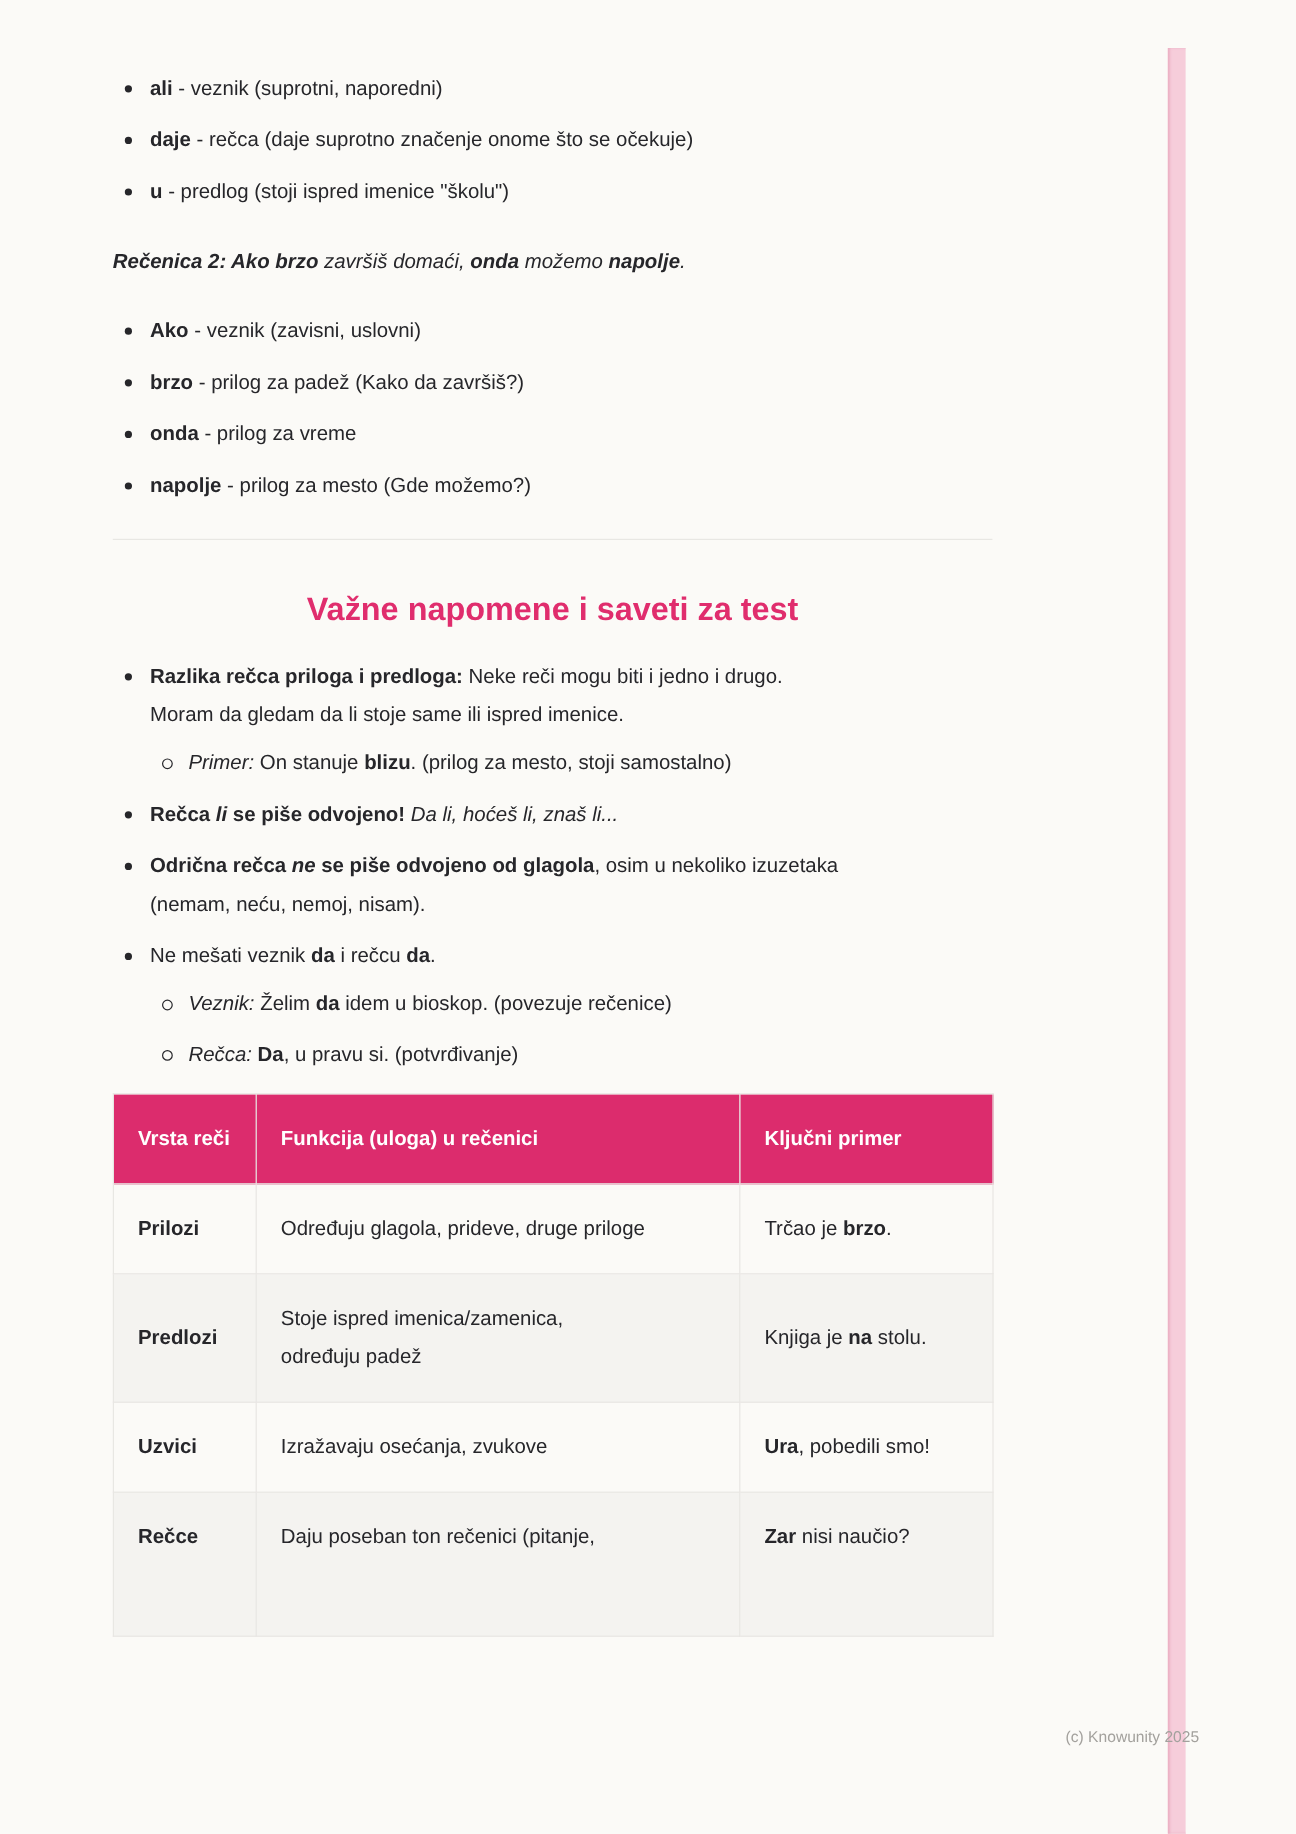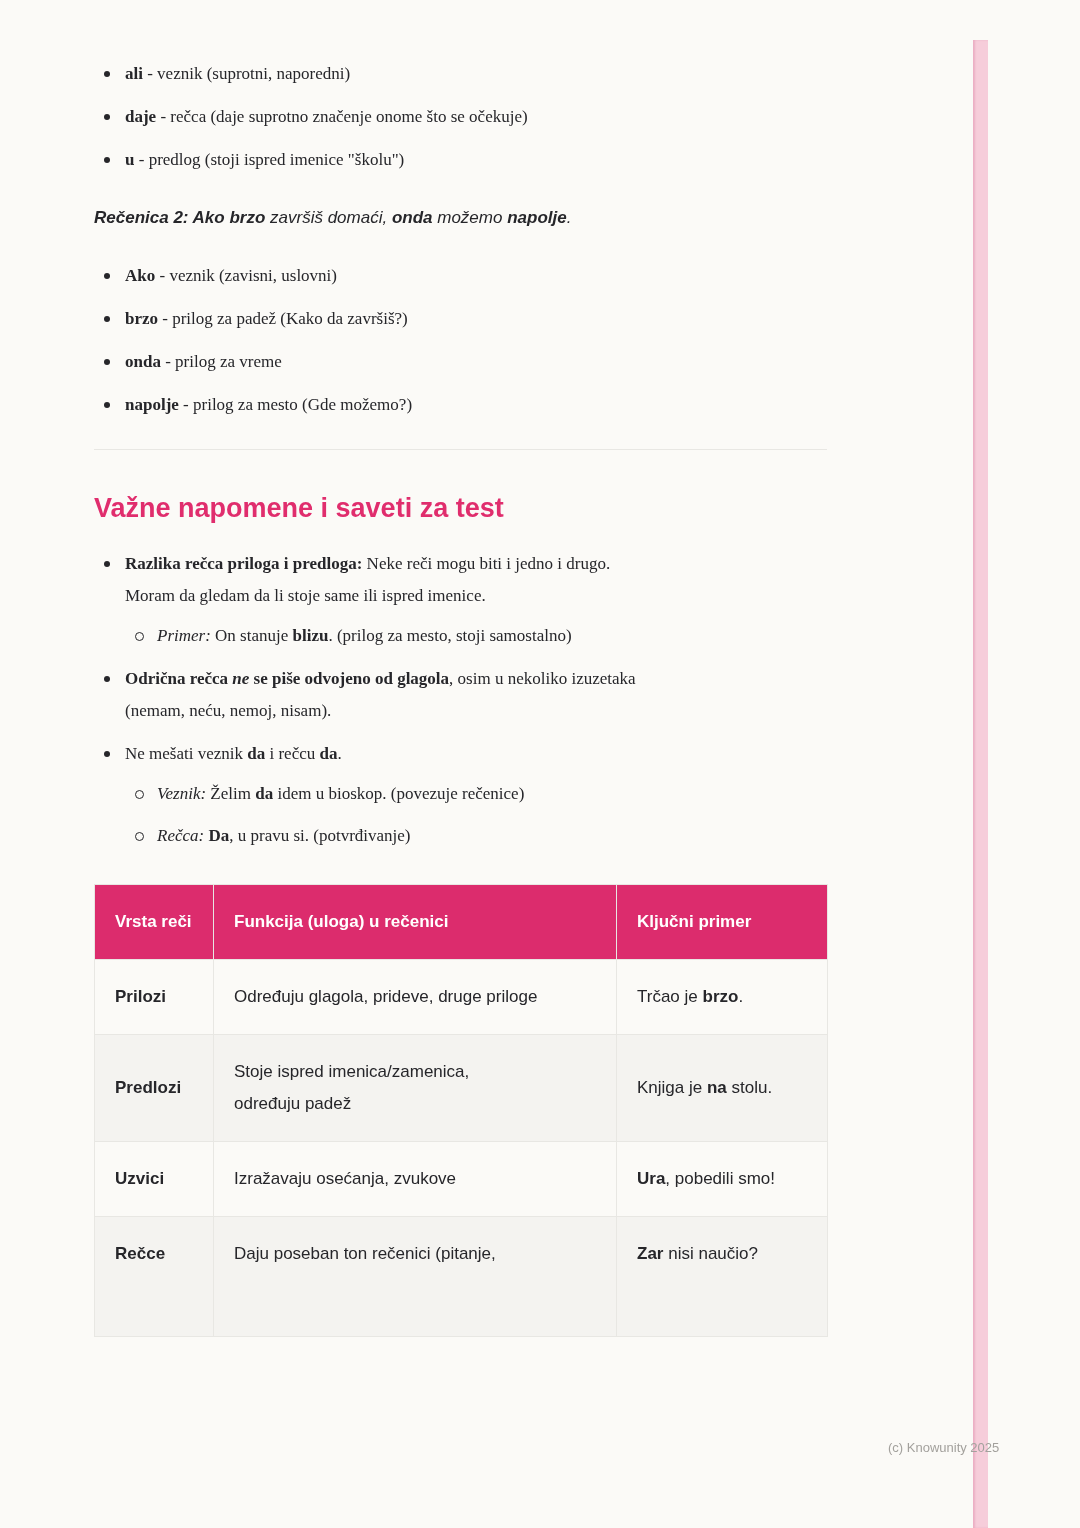--- a/index.html
+++ b/index.html
@@ -30,21 +30,21 @@
   .content{
     position:absolute;
     left:94px;top:58px;
     width:733px;
     font-size:17px;
     line-height:32px;
     z-index:2;
   }
   .b{font-weight:700;}
   .i{font-style:italic;}
-  ul.list{list-style:none;font-family:Liberation Serif, serif;}
+  ul.list{list-style:none;}
   ul.list > li{
     position:relative;
     padding-left:31px;
     margin-bottom:11px;
   }
   ul.list > li::before{
     content:"";
     position:absolute;
     left:10px;top:13px;
     width:6px;height:6px;
@@ -74,26 +74,27 @@
     border:none;
     border-top:1px solid var(--border);
     margin-top:28px;
   }
   h2.heading{
     color:var(--accent);
     font-size:27px;
     line-height:36px;
     font-weight:700;
     margin:40px 0 22px 0;
+    text-align:center;
   }
   table.gram-table{
     border-collapse:collapse;
     table-layout:fixed;
     width:733px;
-    margin-top:32px;
+    margin-top:16px;
     font-size:17px;
   }
   table.gram-table th,
   table.gram-table td{
     border:1px solid var(--border);
     padding:21px 20px;
     text-align:left;
     vertical-align:middle;
     line-height:32px;
   }
@@ -148,20 +149,23 @@
     <h2 class="heading">Važne napomene i saveti za test</h2>
 
     <ul class="list">
       <li>
         <span><span class="b">Razlika rečca priloga i predloga:</span><span> Neke reči mogu biti i jedno i drugo.</span><br><span>Moram da gledam da li stoje same ili ispred imenice.</span></span>
         <ul class="sublist">
           <li><span><span class="i">Primer:</span><span> On stanuje </span><span class="b">blizu</span><span>. (prilog za mesto, stoji samostalno)</span></span></li>
         </ul>
       </li>
       <li>
+        <span><span class="b">Rečca </span><span class="b i">li</span><span class="b"> se piše odvojeno!</span><span> </span><span class="i">Da li, hoćeš li, znaš li...</span></span>
+      </li>
+      <li>
         <span><span class="b">Odrična rečca </span><span class="b i">ne</span><span class="b"> se piše odvojeno od glagola</span><span>, osim u nekoliko izuzetaka</span><br><span>(nemam, neću, nemoj, nisam).</span></span>
       </li>
       <li>
         <span><span>Ne mešati veznik </span><span class="b">da</span><span> i rečcu </span><span class="b">da</span><span>.</span></span>
         <ul class="sublist">
           <li><span><span class="i">Veznik:</span><span> Želim </span><span class="b">da</span><span> idem u bioskop. (povezuje rečenice)</span></span></li>
           <li><span><span class="i">Rečca:</span><span> </span><span class="b">Da</span><span>, u pravu si. (potvrđivanje)</span></span></li>
         </ul>
       </li>
     </ul>

